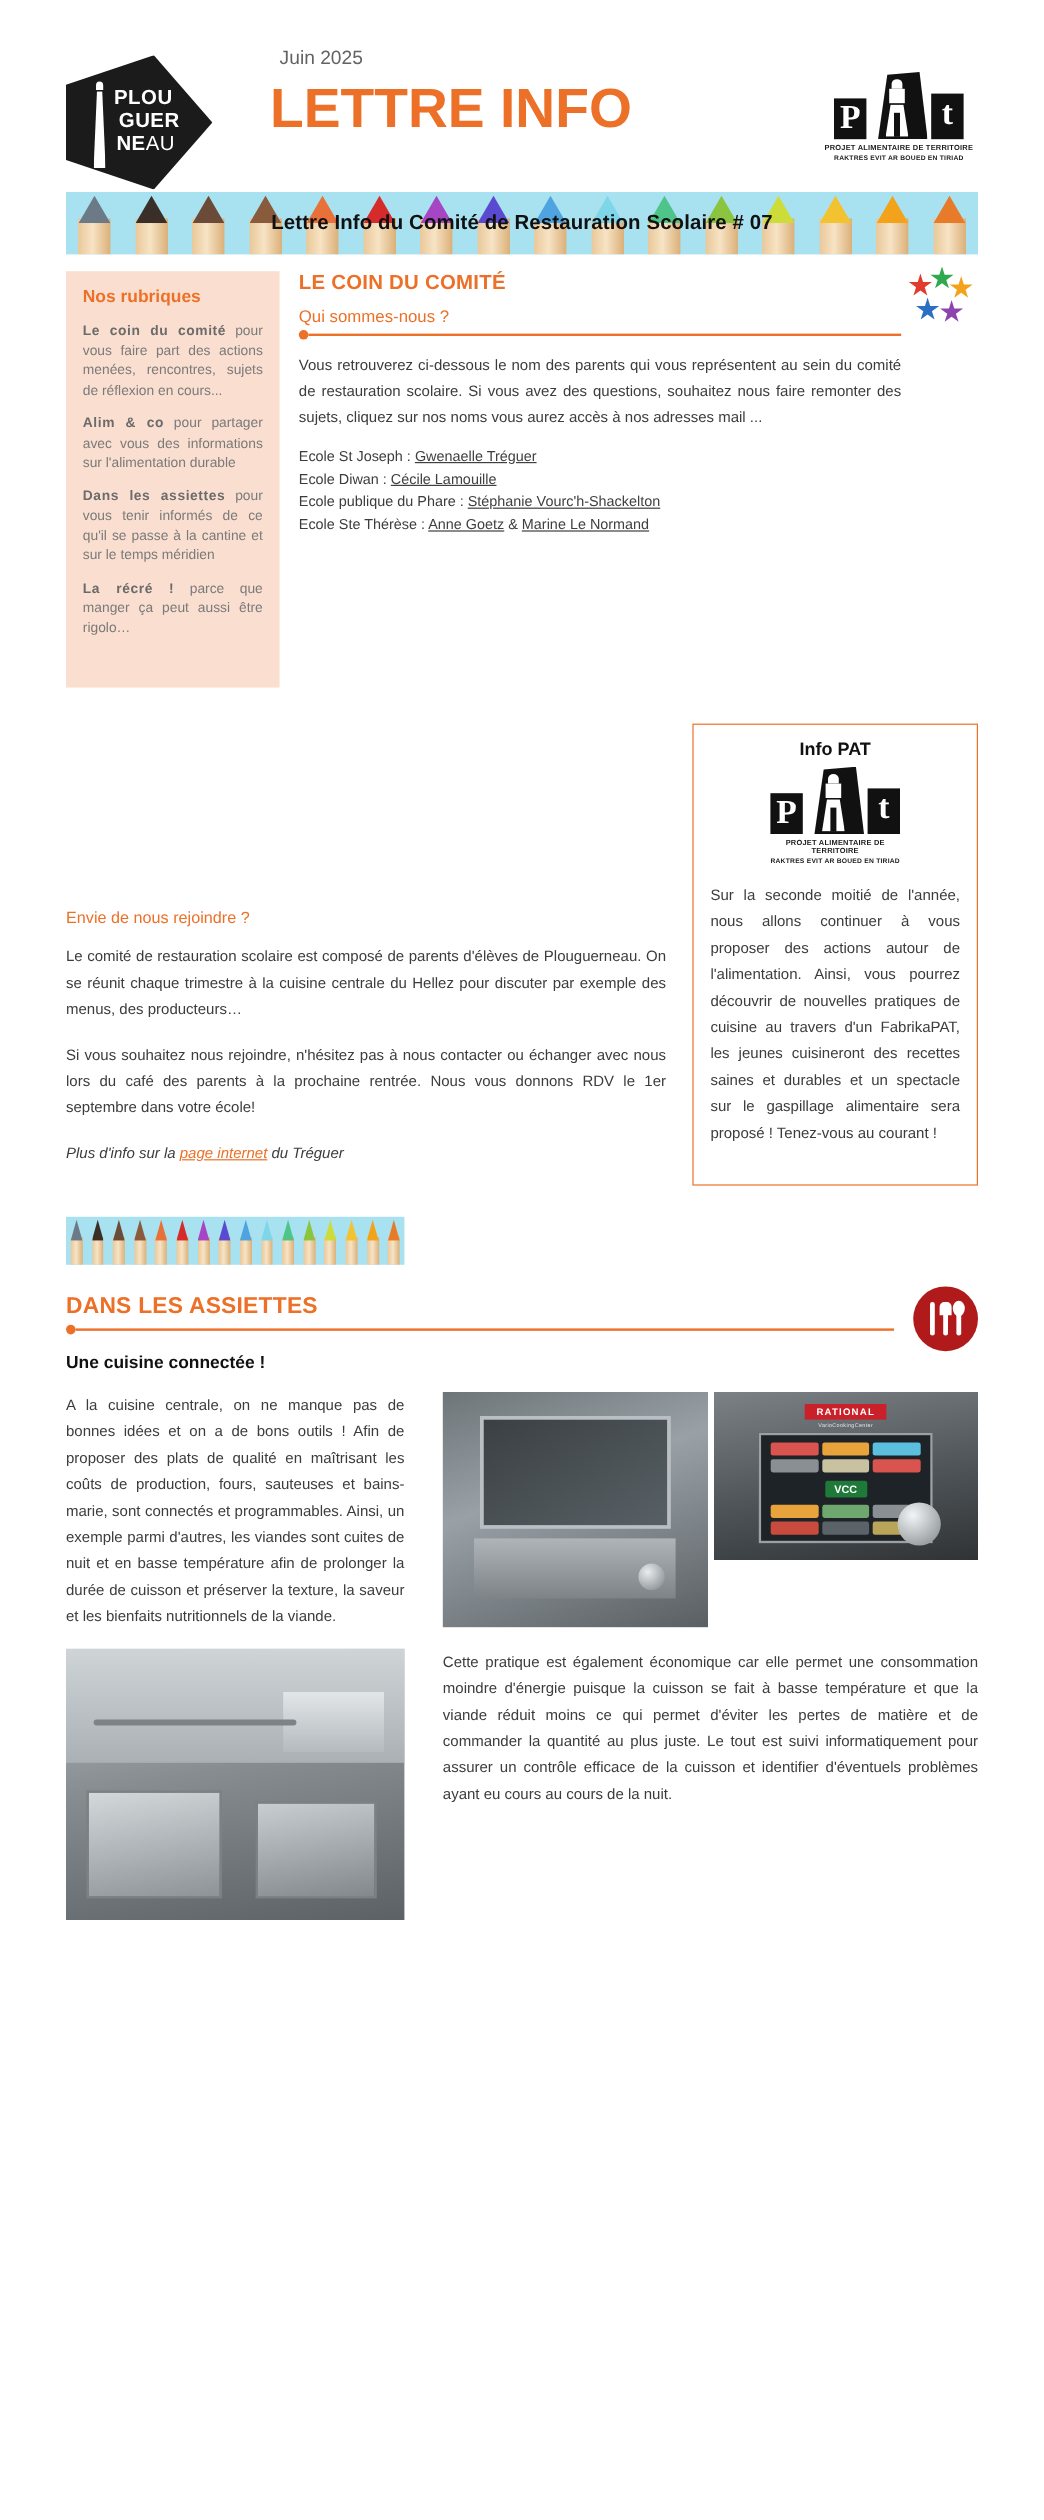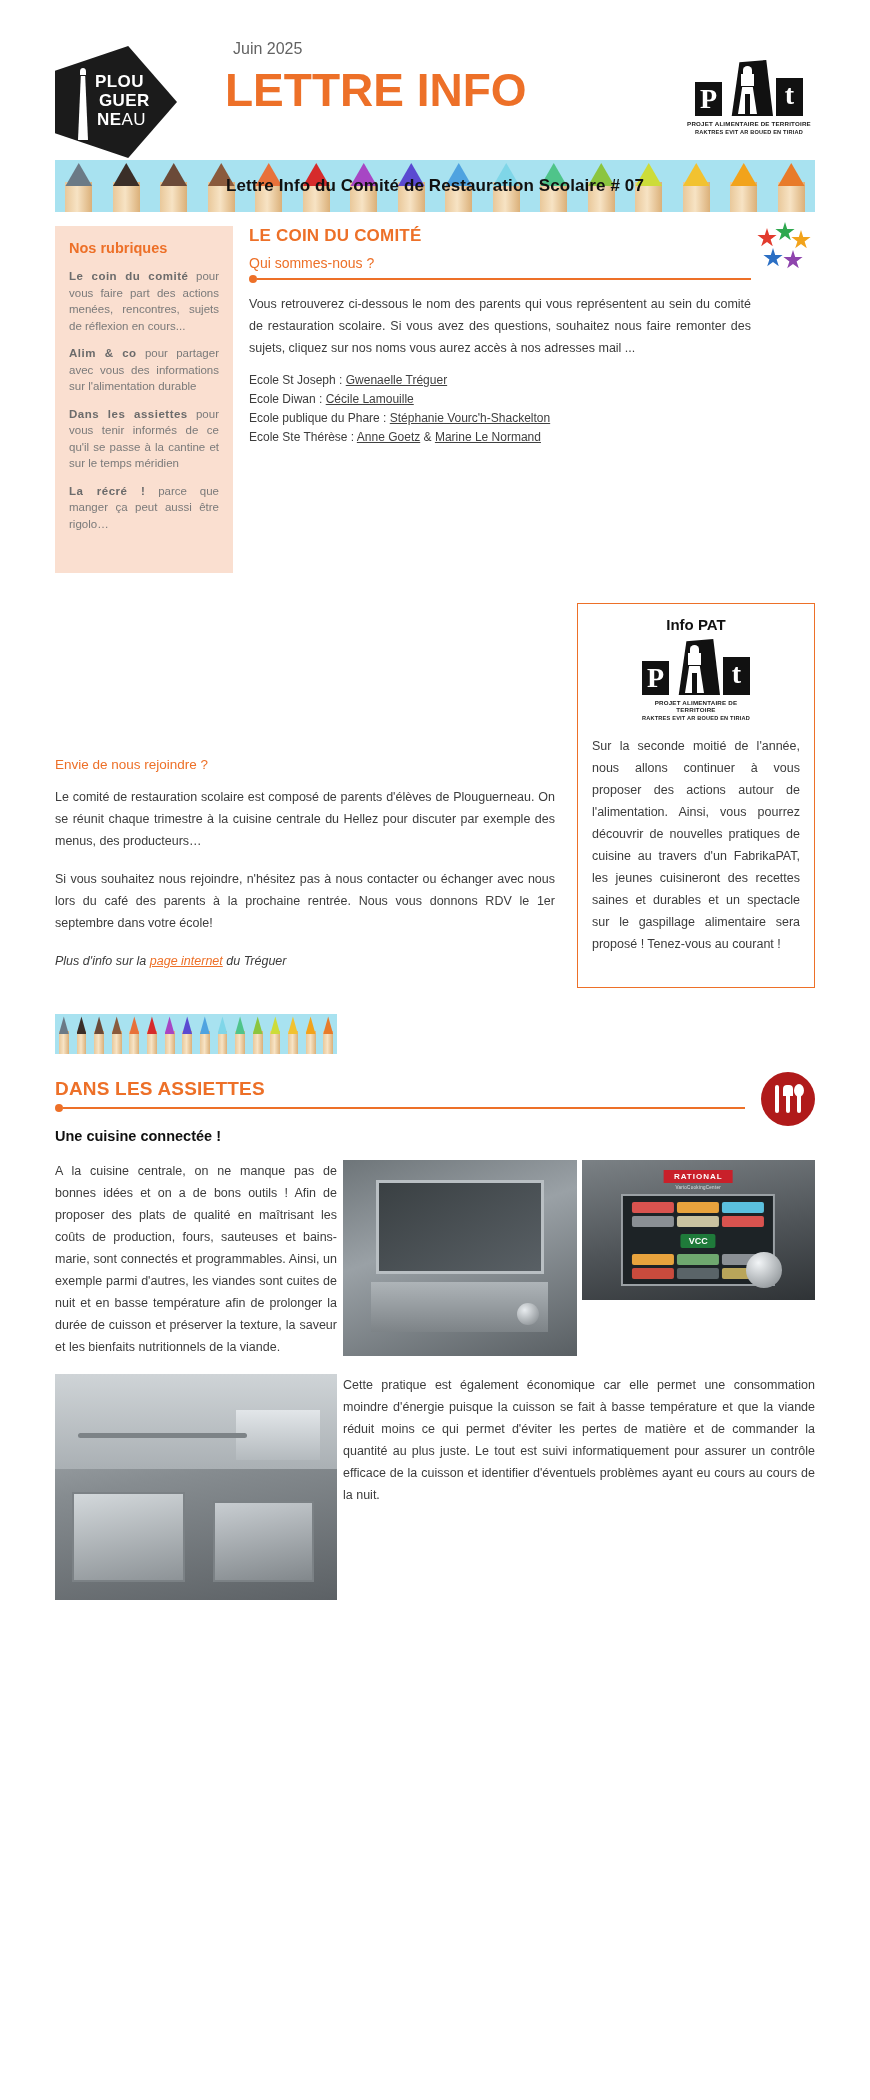--- a/index.html
+++ b/index.html
@@ -418,21 +418,21 @@
   .cuisine-title {
     font-size: 14.5px;
     font-weight: bold;
     color: #111;
     margin-top: 16px;
     margin-bottom: 16px;
   }
 
   .assiettes-row {
     display: flex;
-    gap: 6px;
+    gap: 32px;
     align-items: flex-start;
   }
   .assiettes-left {
     flex: 0 0 282px;
     width: 282px;
   }
   .assiettes-left p {
     font-size: 12.5px;
     line-height: 22px;
     text-align: justify;

